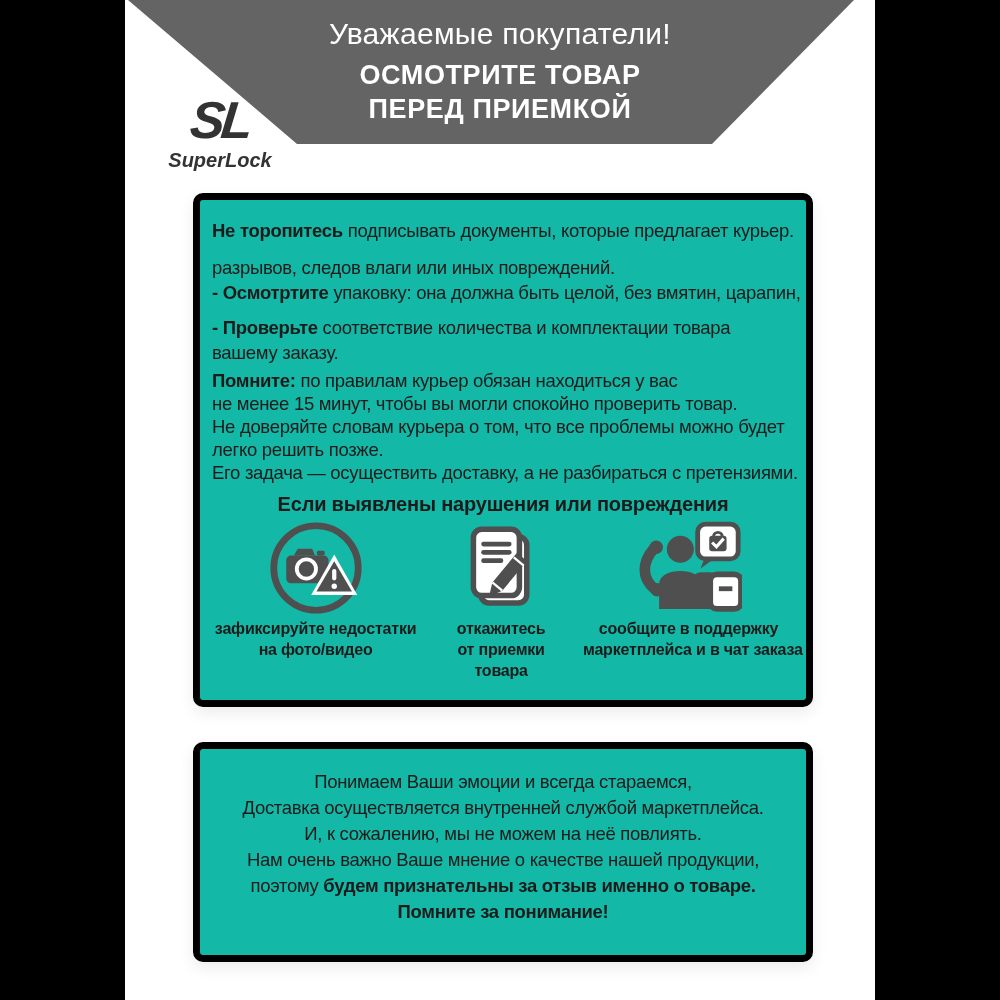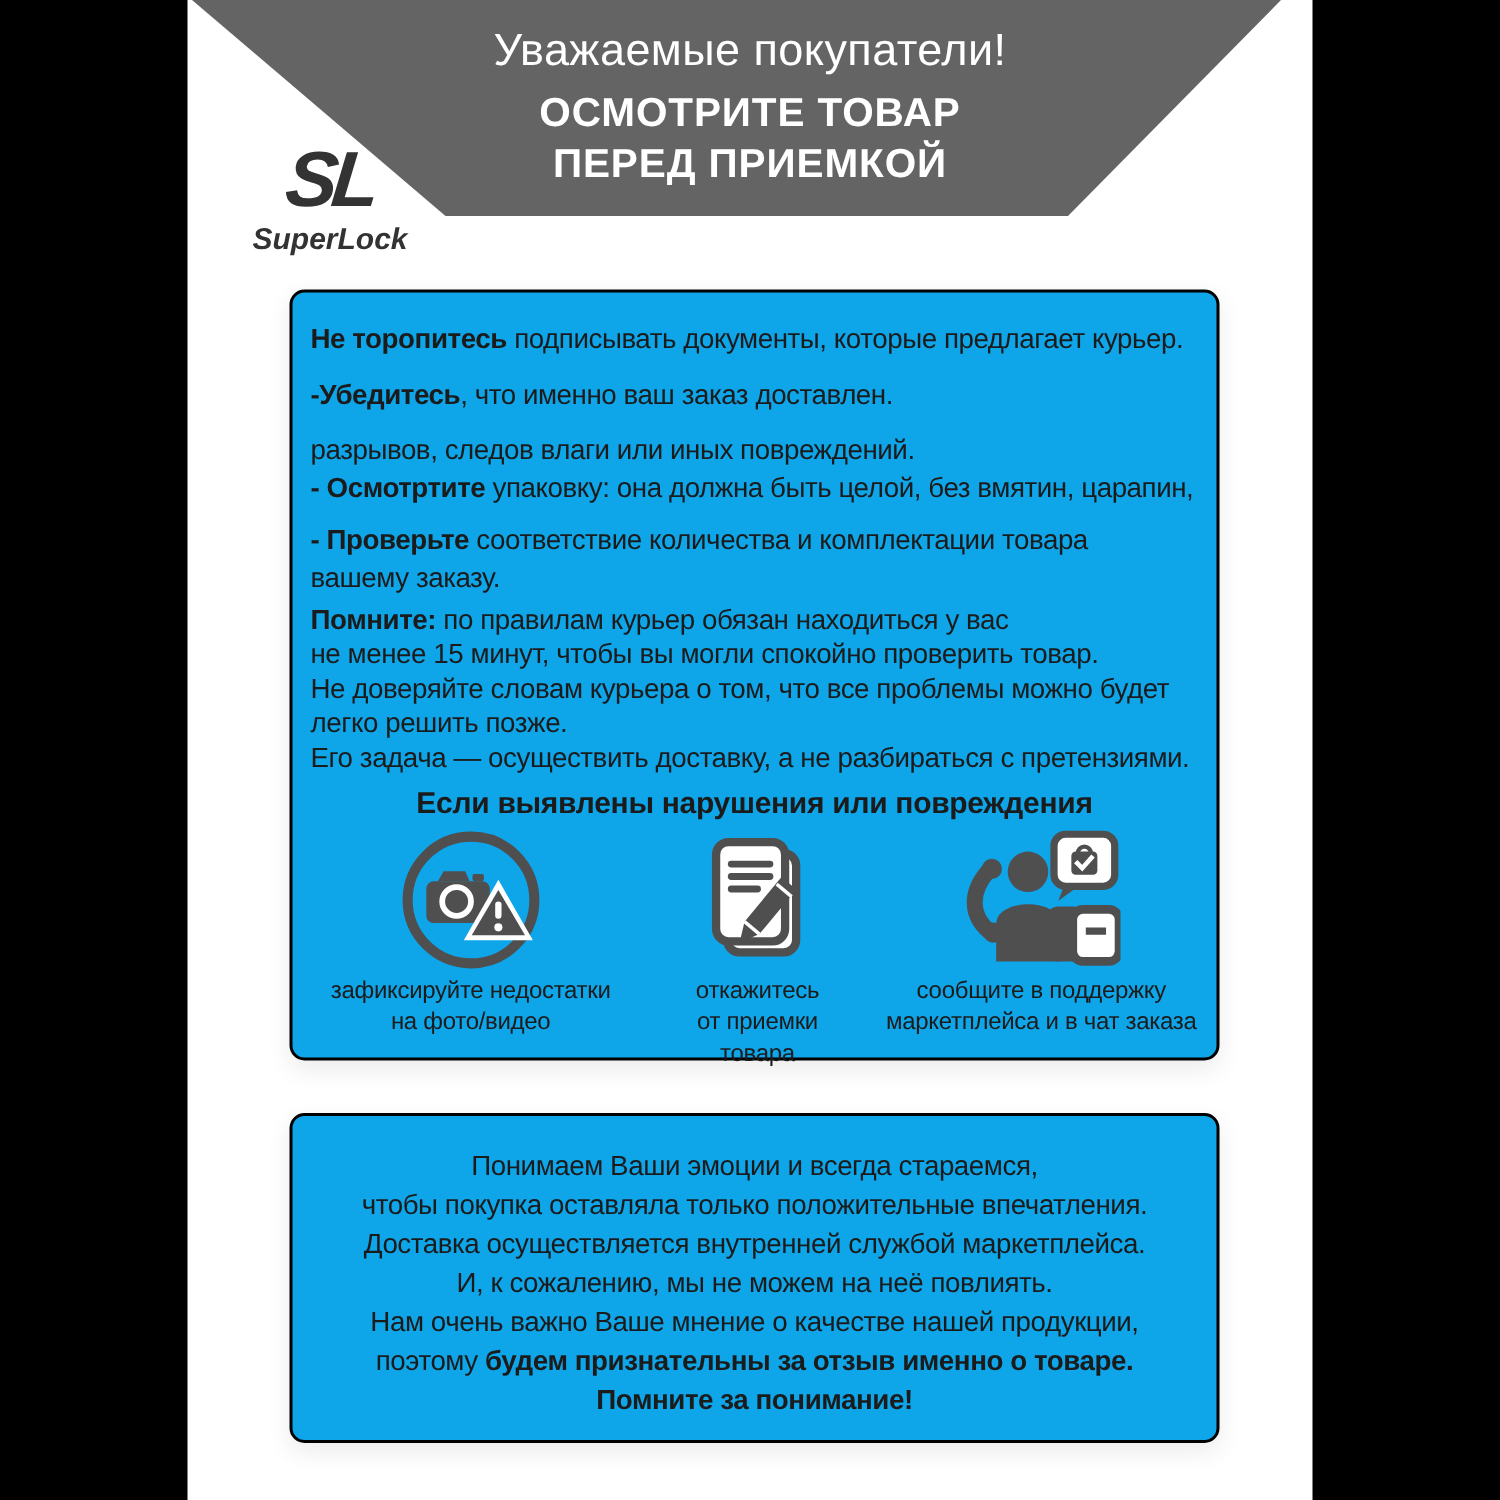--- a/index.html
+++ b/index.html
@@ -24,22 +24,22 @@
   .banner .title.l3 { margin-top:3px; }
 
   .logo { position:absolute; left:150px; top:94px; width:140px; text-align:center; color:#333; }
   .logo .monogram {
     font-size:52px; font-weight:bold; font-style:italic;
     letter-spacing:-4px; line-height:1; transform:skewX(-6deg);
   }
   .logo .name { font-size:20px; font-weight:bold; font-style:italic; margin-top:3px; letter-spacing:0; }
 
   .card {
-    position:absolute; left:193px; width:620px; background:#0ea5e9;
-    border:2px solid #000000; border-radius:10px;
+    position:absolute; left:193px; width:620px; background:#14b8a6;
+    border:7px solid #000000; border-radius:10px;
     box-shadow:0 6px 16px rgba(0,0,0,0.08);
     box-sizing:border-box;
   }
   .card.instructions { top:193px; height:514px; padding:18px 12px 0 12px; }
   .card.footer       { top:742px; height:220px; padding:20px 10px 0 10px; text-align:center; }
 
   .body-text { font-size:18.5px; line-height:25px; letter-spacing:-0.3px; white-space:nowrap; }
   .card.instructions p { margin:0 0 12px 0; }
   .card.instructions p.tight { margin-bottom:10px; }
   .card.instructions p.last  { margin-bottom:3px; }
@@ -53,21 +53,21 @@
     text-align:center; font-weight:bold; font-size:20px;
     letter-spacing:-0.2px; margin:9px 0 2px 0;
   }
 
   .steps { display:flex; justify-content:center; margin-top:2px; }
   .step { text-align:center; }
   .step.s1 { width:215px; }
   .step.s2 { width:170px; }
   .step.s3 { width:211px; }
   .icon-box { height:100px; display:flex; align-items:center; justify-content:center; }
-  .step-label { font-size:16px; font-weight:normal; line-height:21px; letter-spacing:-0.2px; }
+  .step-label { font-size:16px; font-weight:bold; line-height:21px; letter-spacing:-0.2px; }
   .step-label .line { white-space:nowrap; }
 
   .card.footer .body-text { line-height:26px; }
 </style>
 </head>
 <body>
 
 <div class="side-bar left"></div>
 <div class="side-bar right"></div>
 
@@ -78,21 +78,20 @@
 </div>
 
 <div class="logo">
   <div class="monogram">SL</div>
   <div class="name">SuperLock</div>
 </div>
 
 <div class="card instructions">
   <div class="body-text">
     <p><span class="b">Не торопитесь</span><span> подписывать документы, которые предлагает курьер.</span></p>
-    <p><span class="b">-Убедитесь</span><span>, что именно ваш заказ доставлен.</span></p>
     <p class="tight">
       <span class="line">разрывов, следов влаги или иных повреждений.</span>
       <span class="line"><span class="b">- Осмотртите</span><span> упаковку: она должна быть целой, без вмятин, царапин,</span></span>
     </p>
     <p class="last">
       <span class="line"><span class="b">- Проверьте</span><span> соответствие количества и комплектации товара</span></span>
       <span class="line">вашему заказу.</span>
     </p>
     <div class="remember">
       <span class="line"><span class="b">Помните:</span><span> по правилам курьер обязан находиться у вас</span></span>
@@ -171,20 +170,19 @@
         <span class="line">сообщите в поддержку</span>
         <span class="line">маркетплейса и в чат заказа</span>
       </div>
     </div>
   </div>
 </div>
 
 <div class="card footer">
   <div class="body-text">
     <span class="line">Понимаем Ваши эмоции и всегда стараемся,</span>
-    <span class="line">чтобы покупка оставляла только положительные впечатления.</span>
     <span class="line">Доставка осуществляется внутренней службой маркетплейса.</span>
     <span class="line">И, к сожалению, мы не можем на неё повлиять.</span>
     <span class="line">Нам очень важно Ваше мнение о качестве нашей продукции,</span>
     <span class="line"><span>поэтому </span><span class="b">будем признательны за отзыв именно о товаре.</span></span>
     <span class="line b">Помните за понимание!</span>
   </div>
 </div>
 
 </body></html>

